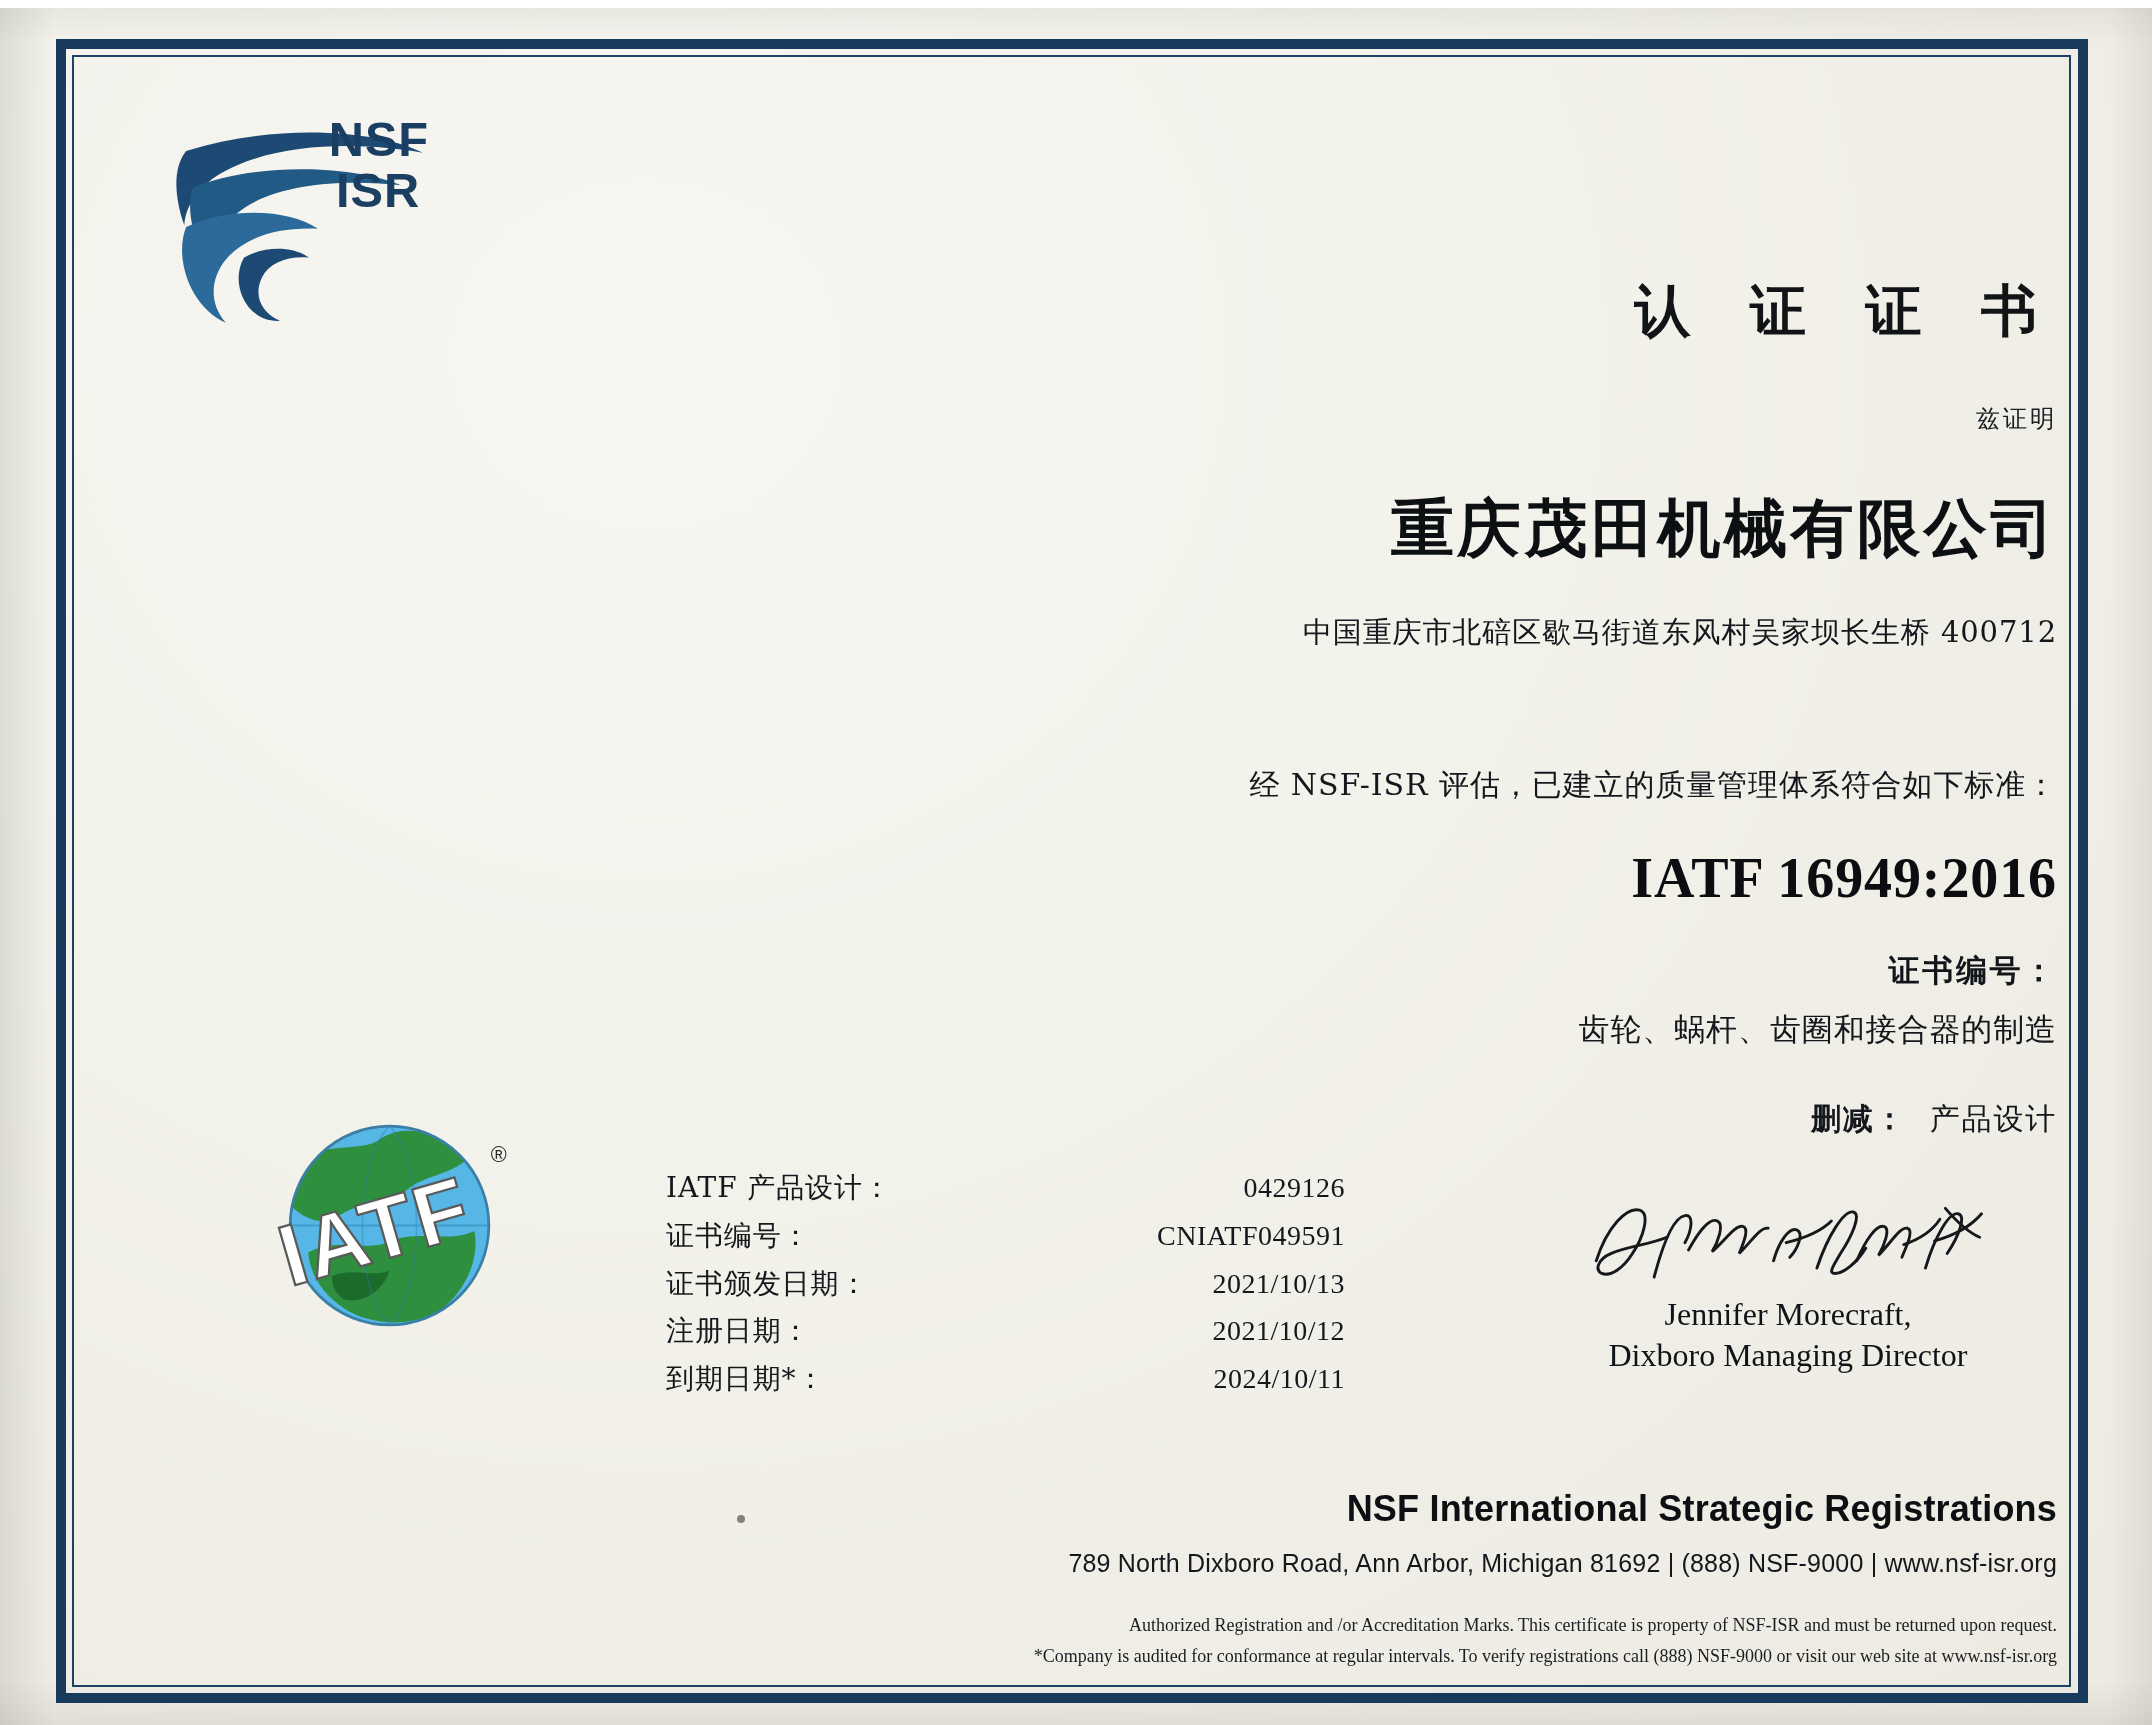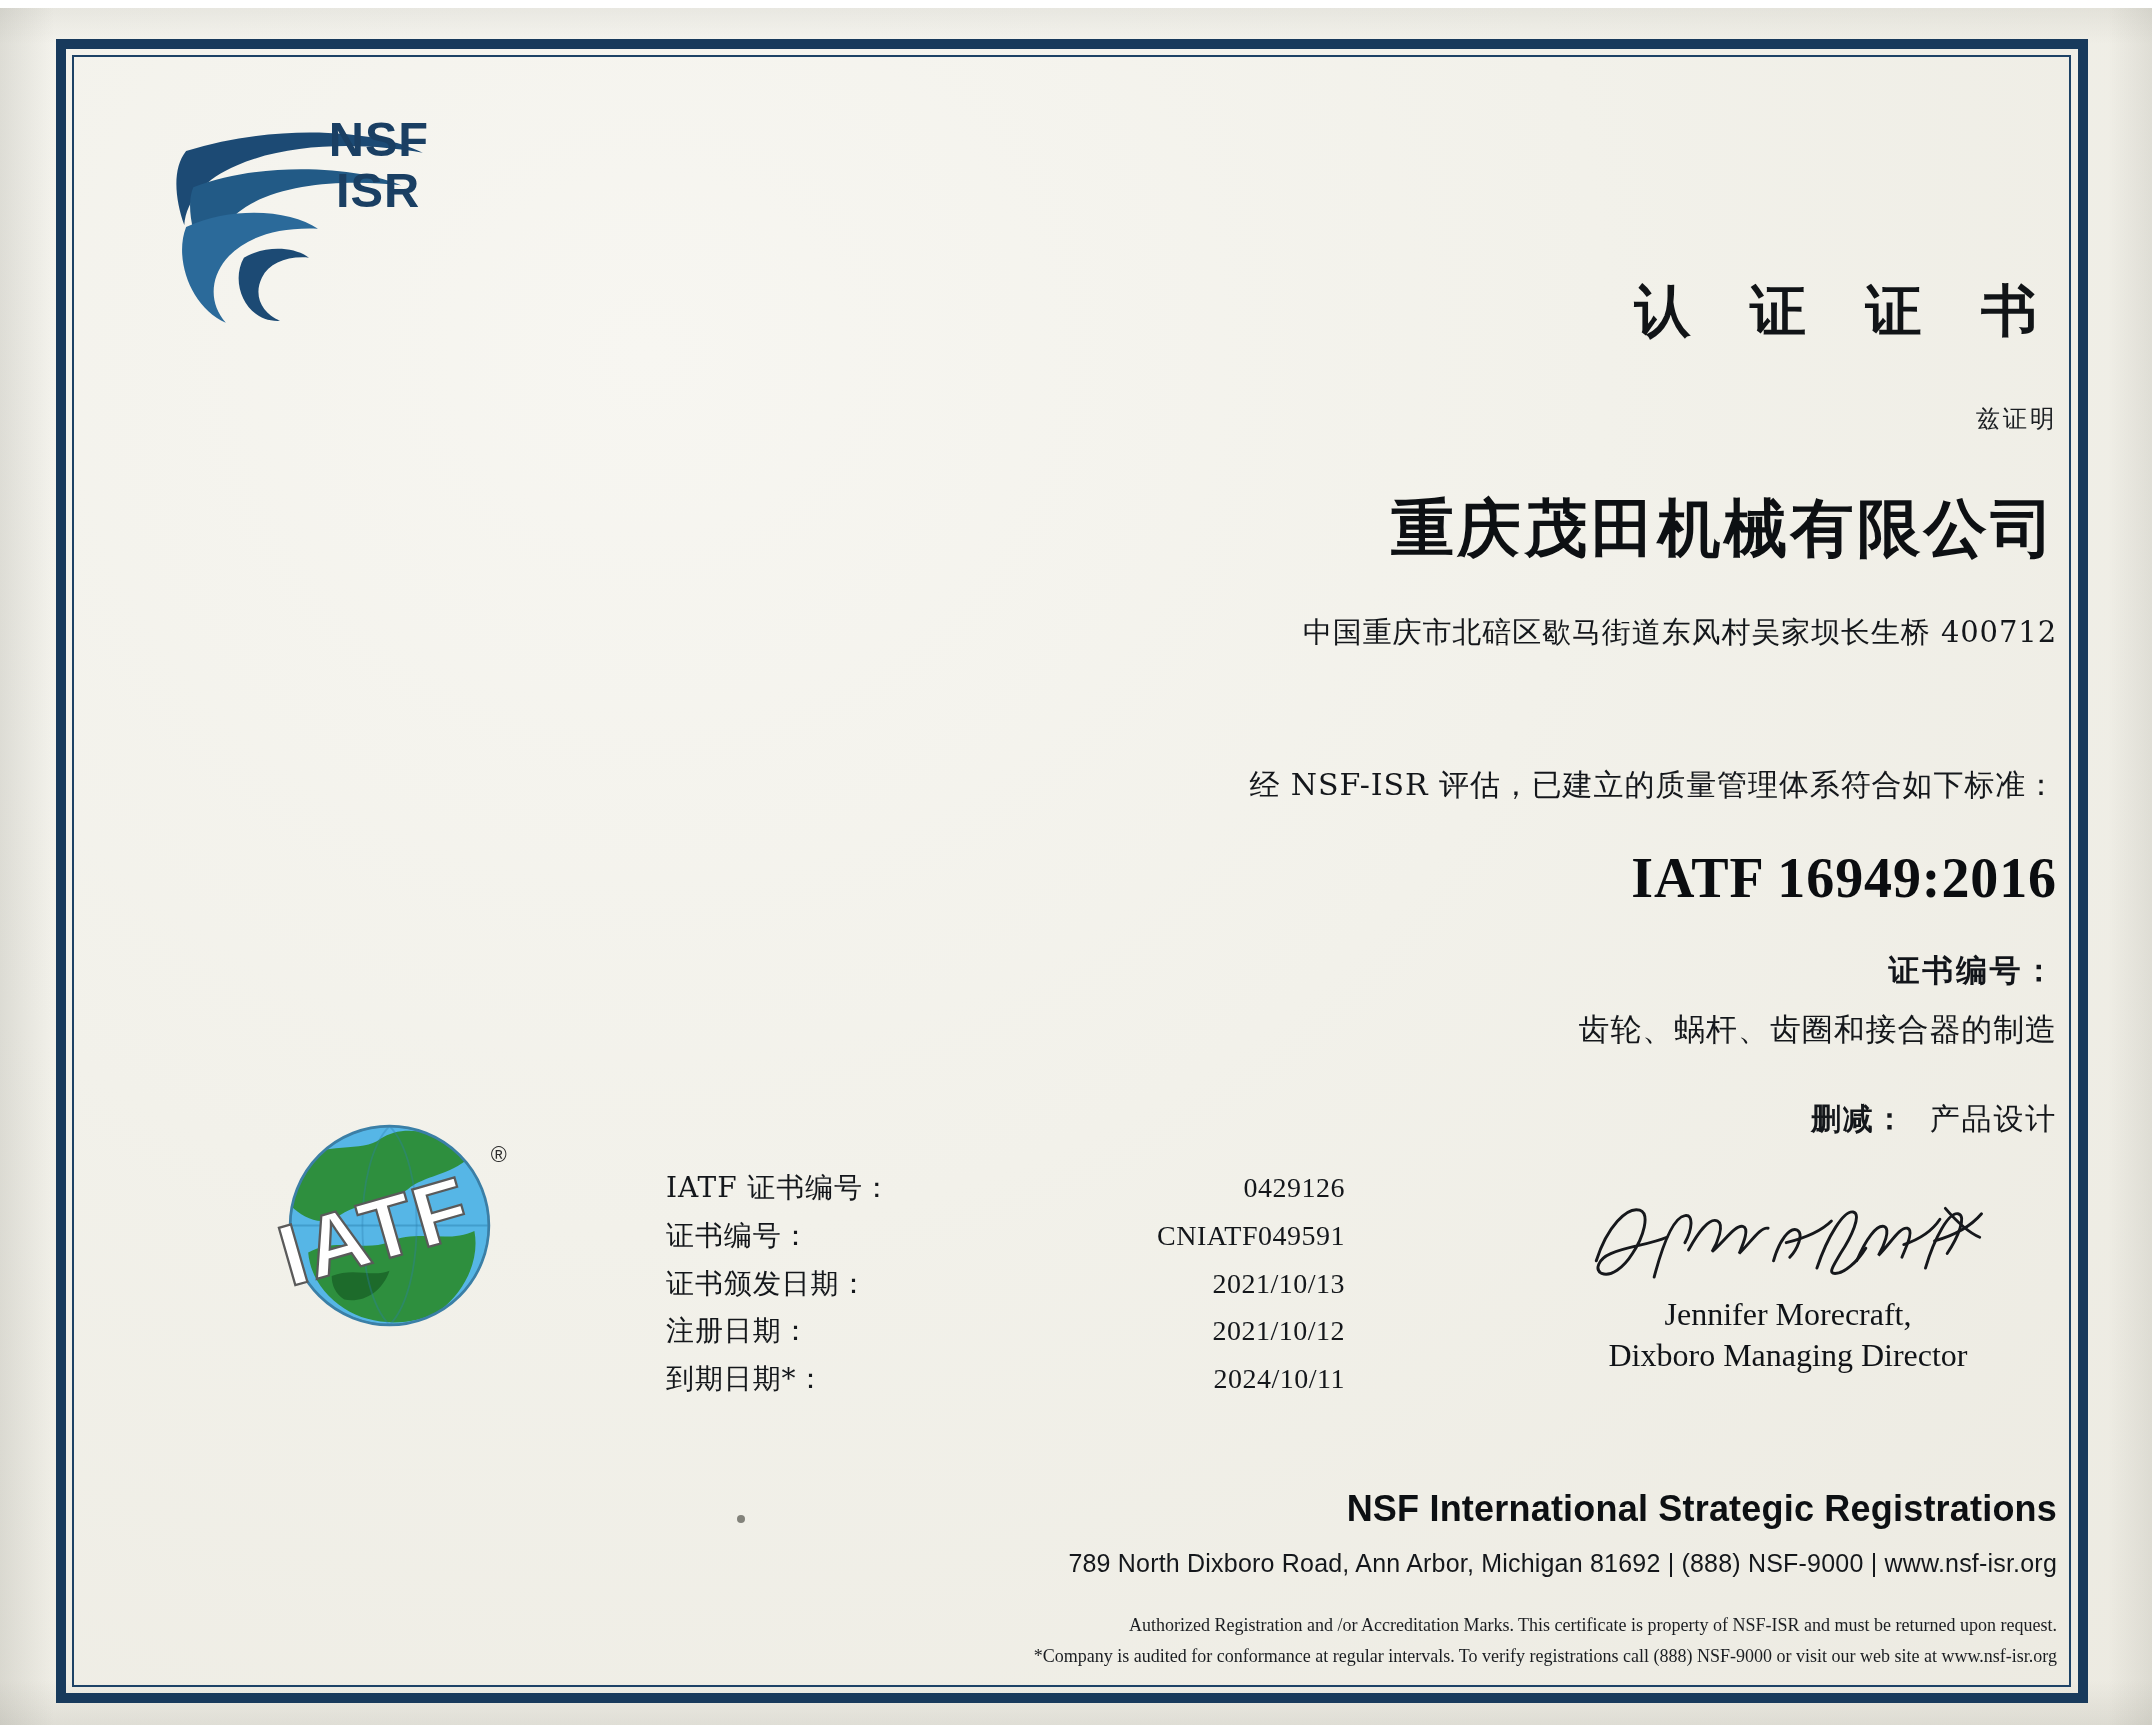--- a/index.html
+++ b/index.html
@@ -323,21 +323,21 @@
         <g transform="rotate(-16 150 150)">
           <text x="28" y="175" font-family="Liberation Sans, sans-serif" font-size="96" font-weight="bold" fill="#ffffff" stroke="#5a5a5a" stroke-width="2.5" letter-spacing="2">IATF</text>
         </g>
         <text x="262" y="70" font-family="Liberation Sans, sans-serif" font-size="24" fill="#2a2a2a">®</text>
       </svg>
     </div>
 
     <table id="details-table">
       <tbody>
         <tr>
-          <td class="k">IATF 证书编号：</td>
+          <td class="k">IATF 产品设计：</td>
           <td class="v">0429126</td>
         </tr>
         <tr>
           <td class="k">证书编号：</td>
           <td class="v">CNIATF049591</td>
         </tr>
         <tr>
           <td class="k">证书颁发日期：</td>
           <td class="v">2021/10/13</td>
         </tr>

